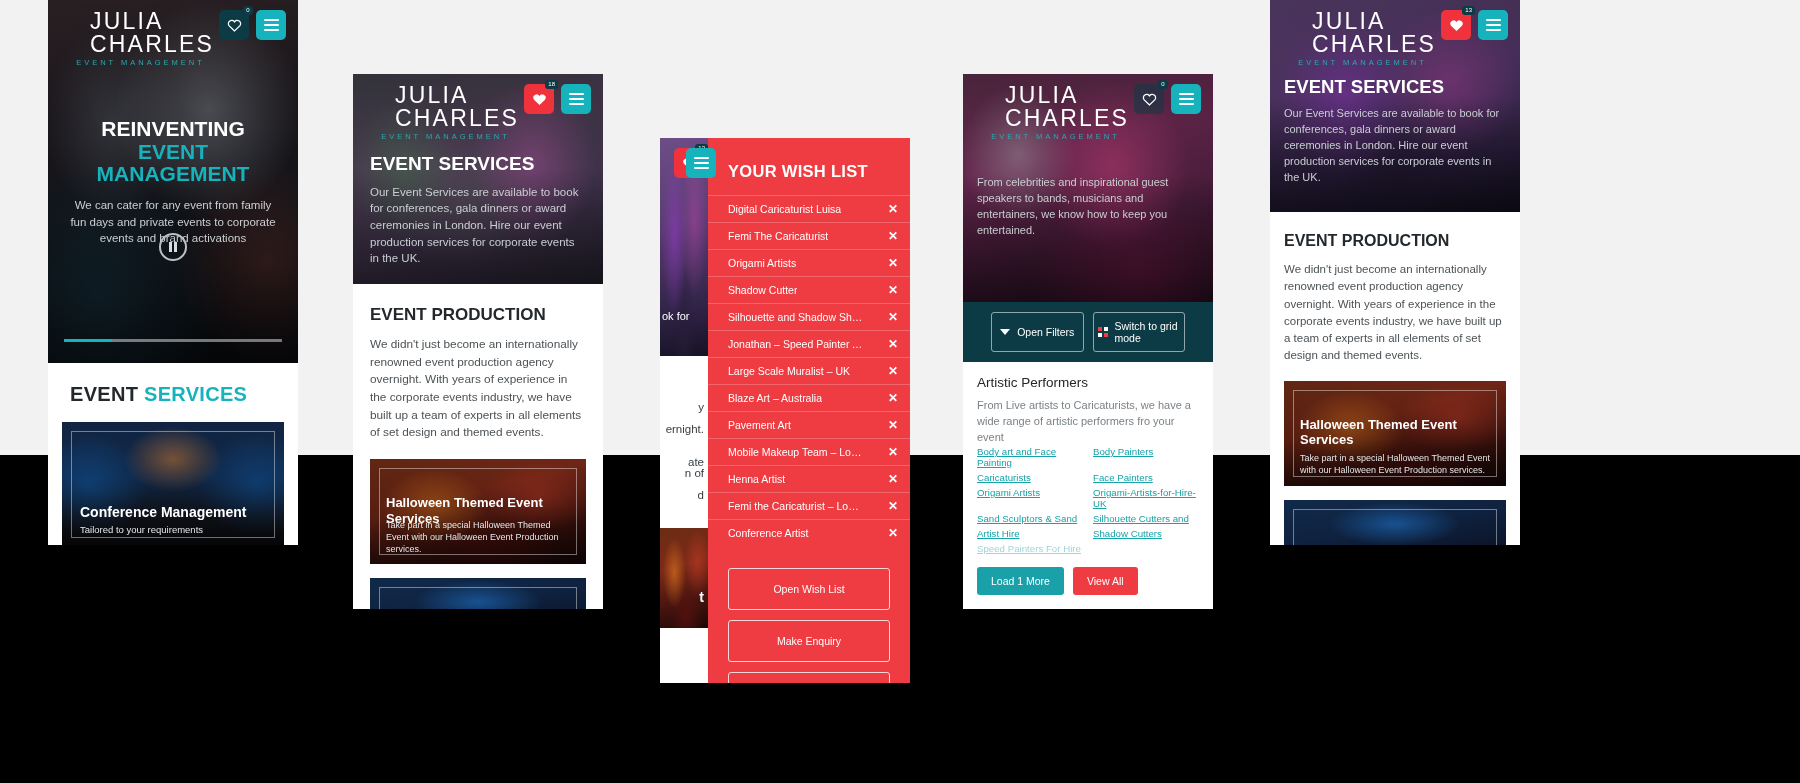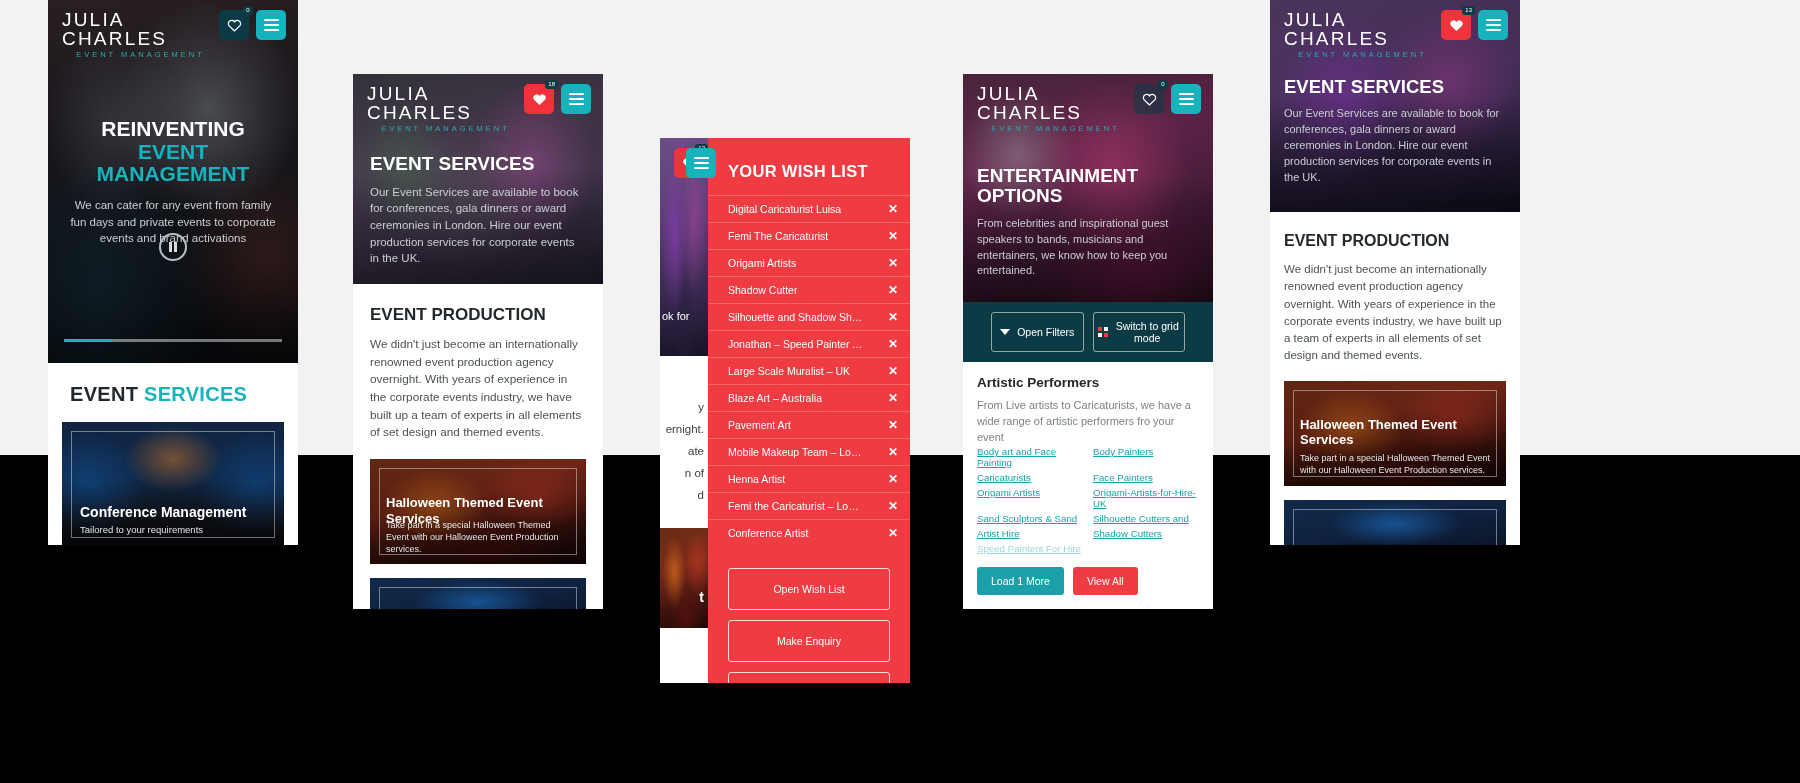--- a/index.html
+++ b/index.html
@@ -18,22 +18,23 @@
   
   .hero { position:relative; overflow:hidden; }
   .hero-bg { position:absolute; inset:0; }
   .site-head {
     position:absolute; left:0; right:0; top:0; height:46px;
     display:flex; align-items:flex-start; justify-content:space-between;
     padding:10px 12px 0 14px; z-index:5;
   }
   .brand { line-height:1; }
   .brand .b1 {
-    color:#fff; font-size:19px; letter-spacing:2.2px; font-weight:400;
+    color:#fff; font-size:23px; letter-spacing:2.2px; font-weight:400;
     font-family:"Liberation Sans", sans-serif;
+    margin-left:28px;
   }
   .brand .b2 {
     color:#2aa9b0; font-size:7.5px; letter-spacing:3px; margin-top:3px;
     text-align:center;
   }
   .head-btns { display:flex; gap:7px; align-items:flex-start; }
   .icon-btn {
     width:30px; height:30px; border-radius:5px;
     display:flex; align-items:center; justify-content:center;
     position:relative;
@@ -174,32 +175,32 @@
     border-radius:3px; padding:14px 0; font-size:10.5px; text-align:center;
     font-family:"Liberation Sans", sans-serif;
   }
 
   
   #panel4 { left:963px; top:74px; width:250px; height:535px; }
   #panel4 .hero { height:228px; }
   #panel4 .hero-copy { top:92px; padding:0 14px; }
   #panel4 .hero-h1 { font-size:19px; line-height:1.07; }
   #panel4 .hero-p { font-size:11px; margin-top:9px; }
-  .filterbar { background:#0d3b45; padding:10px 28px; display:flex; gap:9px;text-align:center; }
+  .filterbar { background:#0d3b45; padding:10px 28px; display:flex; gap:9px; }
   .fbtn {
     flex:1; border:1px solid rgba(255,255,255,.55); border-radius:3px;
     color:#fff; font-size:10.5px; padding:7px 4px;
     display:flex; align-items:center; justify-content:center; gap:7px;
   }
   .chev { width:0;height:0;border-left:5px solid transparent;border-right:5px solid transparent;border-top:6px solid #fff; }
   .grid-ico { display:grid; grid-template-columns:4px 4px; grid-template-rows:4px 4px; gap:2px; }
   .grid-ico i { background:#fff; display:block; width:4px; height:4px; }
   .grid-ico i.hl { background:#ef3b42; }
   .p4-body { padding:13px 14px 0; }
-  .p4-h3 { font-size:13.5px; font-weight:700; color:#23282c; }
+  .p4-h3 { font-size:13.5px; font-weight:400; color:#23282c; }
   .p4-p { font-size:11px; color:#7b8287; line-height:1.45; margin-top:8px; }
   .linkgrid { display:grid; grid-template-columns:1fr 1fr; gap:4px 10px; }
   .linkgrid a { color:#16a3a9; font-size:9.7px; text-decoration:underline; }
   .linkgrid a.faded { color:#9fd6d9; }
   .p4-btns { display:flex; gap:9px; margin-top:13px; }
   .p4-btns button {
     border:0; color:#fff; border-radius:3px; font-size:10.5px; padding:8px 14px;
     font-family:"Liberation Sans", sans-serif;
   }
   .bt-teal { background:#1aa0a8; }
@@ -329,21 +330,21 @@
     </div>
   </div>
 
   <div class="panel" id="panel3">
     <div class="bg-left ph-truss"></div>
     <div class="bg-body"></div>
     <div class="behind-txt" style="left:2px; top:172px;">ok for</div>
     <div class="behind-txt" style="left:2px; top:315px;">nts in</div>
     <div class="behind-dark" style="left:-2px; top:263px; width:46px;">y</div>
     <div class="behind-dark" style="left:-2px; top:285px; width:46px;">ernight.</div>
-    <div class="behind-dark" style="left:-2px; top:307px; width:46px;">ate</div>
+    <div class="behind-dark" style="left:-2px; top:318px; width:46px;">ate</div>
     <div class="behind-dark" style="left:-2px; top:329px; width:46px;">n of</div>
     <div class="behind-dark" style="left:-2px; top:351px; width:46px;">d</div>
     <div style="position:absolute;left:0;top:390px;width:48px;height:100px;overflow:hidden;">
       <div class="ph-halloween" style="position:absolute;inset:0;"></div>
       <div class="card-title" style="right:4px; bottom:22px; font-size:14px;">t</div>
     </div>
 
     <div class="p3-head">
       <div class="icon-btn fav-red" style="margin-right:4px;">
         <svg class="heart" viewBox="0 0 24 22">
@@ -447,21 +448,20 @@
             <span class="burger">
                 <i></i>
                 <i></i>
                 <i></i>
               </span>
           </div>
         </div>
       </div>
 
       <div class="hero-copy">
-        <h1 class="hero-h1">ENTERTAINMENT OPTIONS</h1>
         <p class="hero-p">From celebrities and inspirational guest speakers to bands, musicians and entertainers, we know how to keep you entertained.</p>
       </div>
     </div>
 
     <div class="filterbar">
       <div class="fbtn">
         <span class="chev"></span>
         <span>Open Filters</span>
       </div>
       <div class="fbtn">

